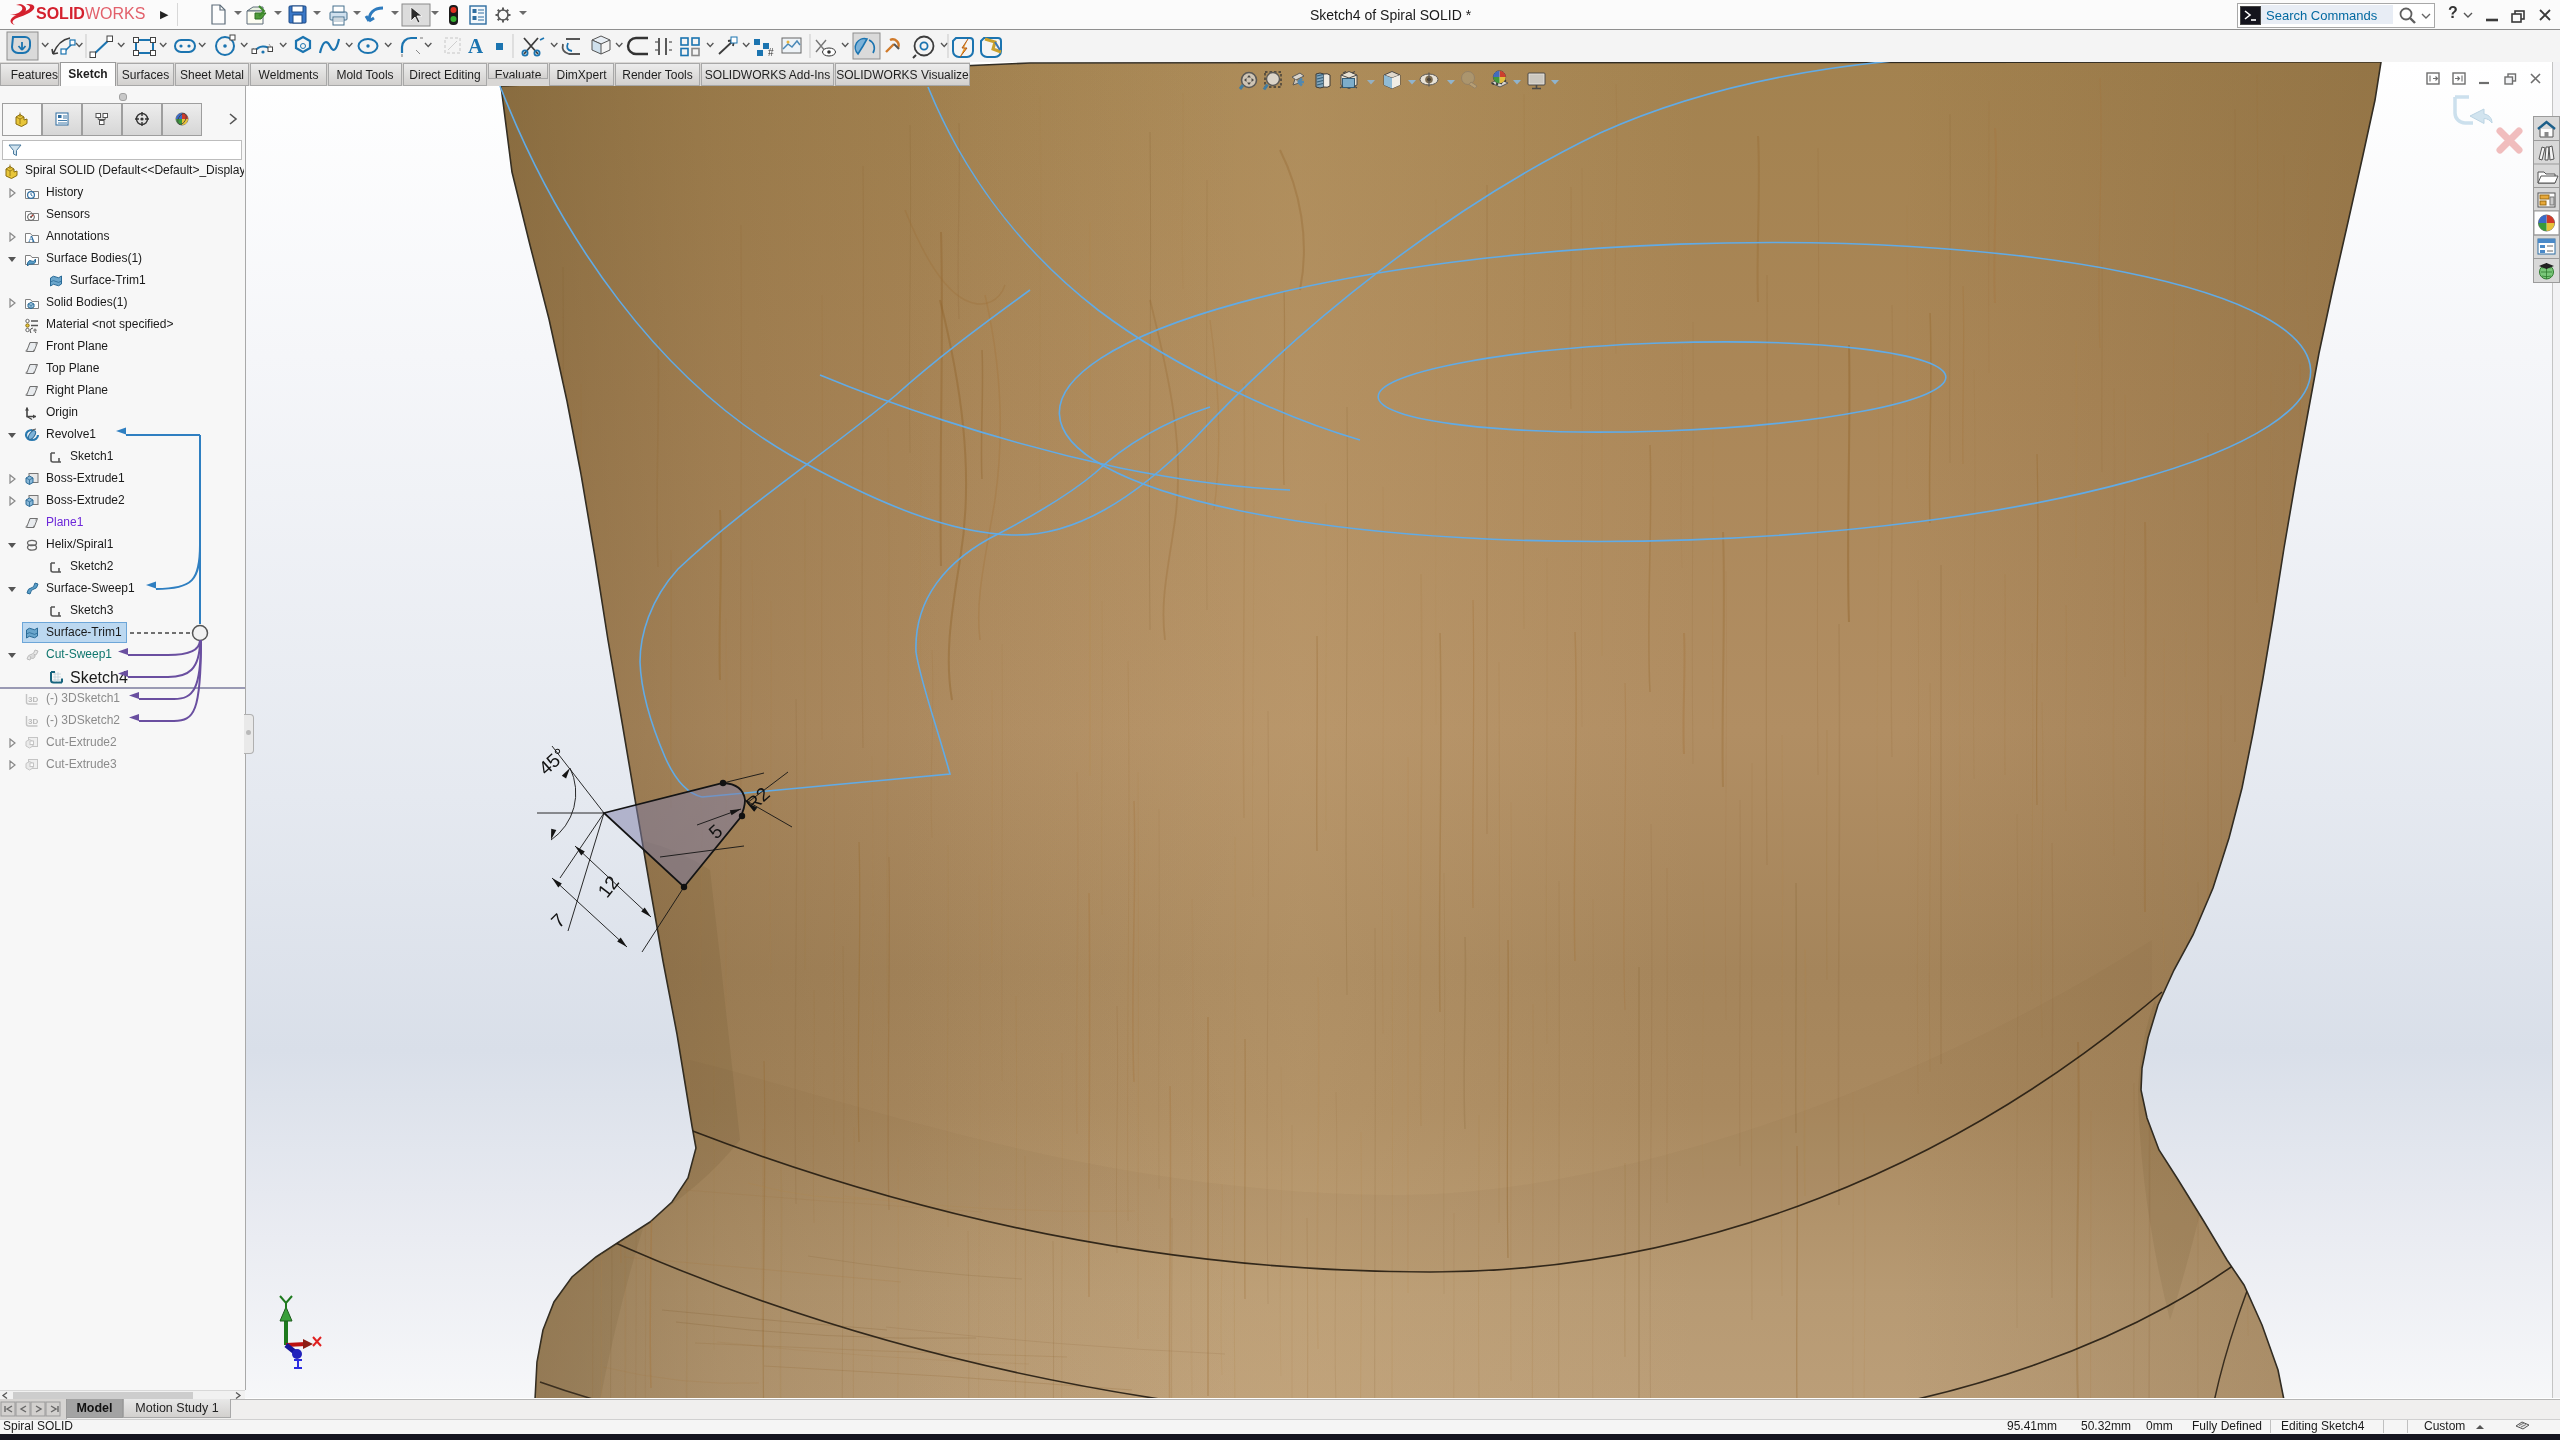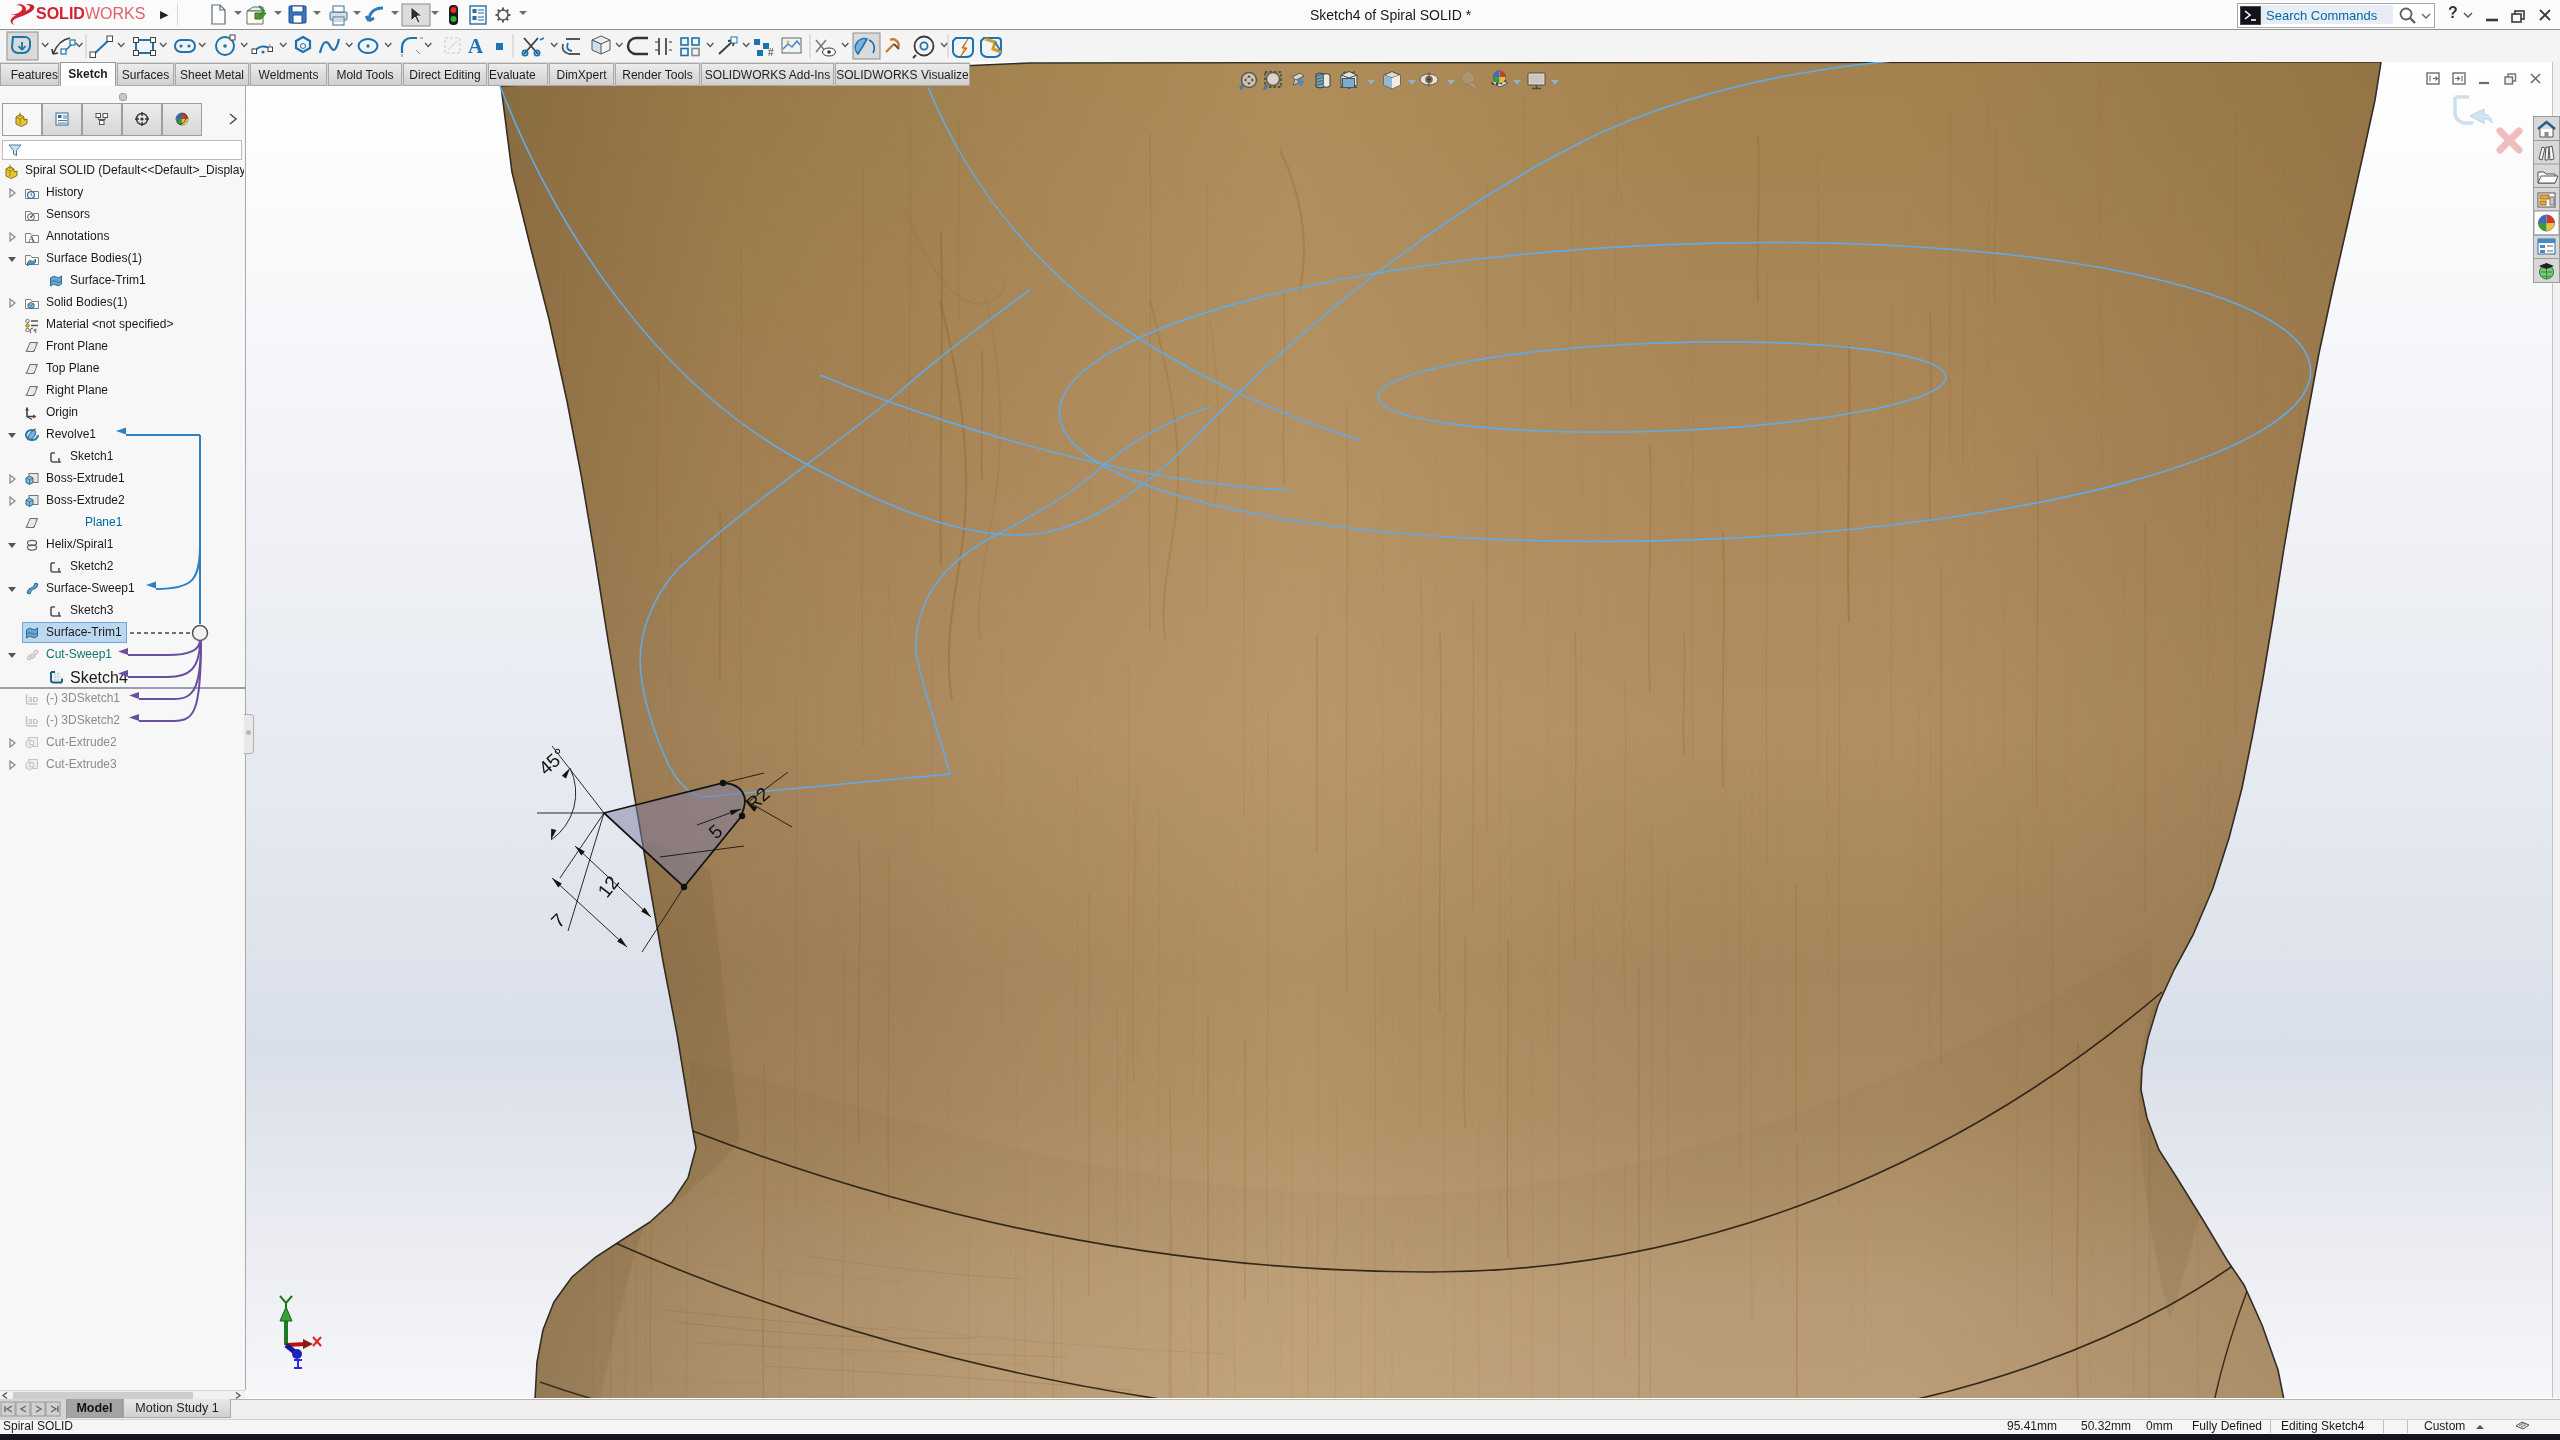--- a/index.html
+++ b/index.html
@@ -663,21 +663,21 @@
 
 <div class="abs" id="tabrow"></div>
 <div class="abs" style="left:0;top:62px;width:970px;height:24px;">
     <div class="abs" style="left:0px;top:1px;width:59px;height:23px;background:linear-gradient(#ececec,#d2d0ce);border:1px solid #a8a8a8;box-sizing:border-box;text-align:right;font-size:12px;color:#1e1e1e;line-height:22px;white-space:nowrap;overflow:hidden;">Features</div>
 <div class="abs" style="left:60px;top:0;width:56px;height:24px;background:#fdfdfd;border:1px solid #9a9a9a;border-bottom:none;box-sizing:border-box;font-weight:bold;text-align:center;font-size:12px;color:#1e1e1e;line-height:22px;white-space:nowrap;overflow:hidden;">Sketch</div>
 <div class="abs" style="left:117px;top:1px;width:57px;height:23px;background:linear-gradient(#ececec,#d2d0ce);border:1px solid #a8a8a8;box-sizing:border-box;text-align:center;font-size:12px;color:#1e1e1e;line-height:22px;white-space:nowrap;overflow:hidden;">Surfaces</div>
 <div class="abs" style="left:175px;top:1px;width:74px;height:23px;background:linear-gradient(#ececec,#d2d0ce);border:1px solid #a8a8a8;box-sizing:border-box;text-align:center;font-size:12px;color:#1e1e1e;line-height:22px;white-space:nowrap;overflow:hidden;">Sheet Metal</div>
 <div class="abs" style="left:250px;top:1px;width:77px;height:23px;background:linear-gradient(#ececec,#d2d0ce);border:1px solid #a8a8a8;box-sizing:border-box;text-align:center;font-size:12px;color:#1e1e1e;line-height:22px;white-space:nowrap;overflow:hidden;">Weldments</div>
 <div class="abs" style="left:328px;top:1px;width:74px;height:23px;background:linear-gradient(#ececec,#d2d0ce);border:1px solid #a8a8a8;box-sizing:border-box;text-align:center;font-size:12px;color:#1e1e1e;line-height:22px;white-space:nowrap;overflow:hidden;">Mold Tools</div>
 <div class="abs" style="left:403px;top:1px;width:84px;height:23px;background:linear-gradient(#ececec,#d2d0ce);border:1px solid #a8a8a8;box-sizing:border-box;text-align:center;font-size:12px;color:#1e1e1e;line-height:22px;white-space:nowrap;overflow:hidden;">Direct Editing</div>
-<div class="abs" style="left:488px;top:1px;width:60px;height:23px;background:linear-gradient(#ececec,#d2d0ce);border:1px solid #a8a8a8;box-sizing:border-box;font-size:12px;color:#1e1e1e;line-height:22px;white-space:nowrap;overflow:hidden;">Evaluate</div>
+<div class="abs" style="left:488px;top:1px;width:60px;height:16px;background:linear-gradient(#ececec,#d2d0ce);border:1px solid #a8a8a8;box-sizing:border-box;text-align:center;font-size:12px;color:#1e1e1e;line-height:22px;white-space:nowrap;overflow:hidden;">Evaluate</div>
 <div class="abs" style="left:549px;top:1px;width:65px;height:23px;background:linear-gradient(#ececec,#d2d0ce);border:1px solid #a8a8a8;box-sizing:border-box;text-align:center;font-size:12px;color:#1e1e1e;line-height:22px;white-space:nowrap;overflow:hidden;">DimXpert</div>
 <div class="abs" style="left:615px;top:1px;width:85px;height:23px;background:linear-gradient(#ececec,#d2d0ce);border:1px solid #a8a8a8;box-sizing:border-box;text-align:center;font-size:12px;color:#1e1e1e;line-height:22px;white-space:nowrap;overflow:hidden;">Render Tools</div>
 <div class="abs" style="left:701px;top:1px;width:133px;height:23px;background:linear-gradient(#ececec,#d2d0ce);border:1px solid #a8a8a8;box-sizing:border-box;text-align:center;font-size:12px;color:#1e1e1e;line-height:22px;white-space:nowrap;overflow:hidden;">SOLIDWORKS Add-Ins</div>
 <div class="abs" style="left:835px;top:1px;width:135px;height:23px;background:linear-gradient(#ececec,#d2d0ce);border:1px solid #a8a8a8;box-sizing:border-box;text-align:center;font-size:12px;color:#1e1e1e;line-height:22px;white-space:nowrap;overflow:hidden;">SOLIDWORKS Visualize</div>
 </div>
 <div class="abs" id="lpanel"></div>
 <div class="abs" style="left:0;top:0;width:245px;height:1440px;">
     <div class="abs" style="left:119px;top:93px;width:6px;height:6px;border-radius:3px;background:#c8c8c8;border:1px solid #a0a0a0;"></div>
 <div class="abs" style="left:2px;top:103px;width:40px;height:33px;background:#f7f7f7;border:1px solid #9e9e9e;box-sizing:border-box;"></div>
 <svg class="abs" style="left:14px;top:111px" width="16" height="16" viewBox="0 0 16 16">
@@ -831,21 +831,21 @@
 <svg class="abs" style="left:24px;top:493px" width="16" height="16" viewBox="0 0 16 16">
       <rect x="5" y="2.5" width="9" height="9" fill="#e8e8e8" stroke="#777"></rect>
       <path d="M2,7 l3.5,-2 3.5,2 v4.5 l-3.5,2 -3.5,-2 z" fill="#8ab8d8" stroke="#2a6a96"></path>
       <path d="M2,7 l3.5,1.8 3.5,-1.8 m-3.5,1.8 v4.7" stroke="#2a6a96" fill="none" stroke-width="0.8"></path>
     </svg>
 <div class="t" style="left:46px;top:493px;font-size:12px;color:#1a1a1a;width:198px;overflow:hidden;">Boss-Extrude2</div>
 <svg class="abs" style="left:24px;top:515px" width="16" height="16" viewBox="0 0 16 16">
       <path d="M2.5,12.5 l3.5,-9 h7.5 l-3.5,9 z" fill="rgba(200,210,220,0.3)" stroke="#707070"></path>
       <path d="M6,3.5 l-0.8,2 m7.3,-2 l-0.8,2 m-9.2,5 l-0.8,2 m8.3,-2 l-0.8,2" stroke="#707070" stroke-width="0.7"></path>
     </svg>
-<div class="t" style="left:46px;top:515px;font-size:12px;color:#0369a1;width:198px;overflow:hidden;margin-left:39px;">Plane1</div>
+<div class="t" style="left:46px;top:515px;font-size:12px;color:#6d28d9;width:198px;overflow:hidden;">Plane1</div>
 <svg class="abs" style="left:7px;top:540px" width="10" height="10" viewBox="0 0 10 10">
       <path d="M1,3 h8 l-4,5 z" fill="#555"></path>
     </svg>
 <svg class="abs" style="left:24px;top:537px" width="16" height="16" viewBox="0 0 16 16">
       <ellipse cx="8" cy="6" rx="4.5" ry="2.6" fill="none" stroke="#666" stroke-width="1.3"></ellipse>
       <ellipse cx="8" cy="10.5" rx="4.5" ry="2.6" fill="none" stroke="#666" stroke-width="1.3"></ellipse>
     </svg>
 <div class="t" style="left:46px;top:537px;font-size:12px;color:#1a1a1a;width:198px;overflow:hidden;">Helix/Spiral1</div>
 <svg class="abs" style="left:48px;top:559px" width="16" height="16" viewBox="0 0 16 16">
       <path d="M3,4 v7 a2,2 0 0 0 2,2 h8" fill="none" stroke="#555" stroke-width="1.6"></path>

